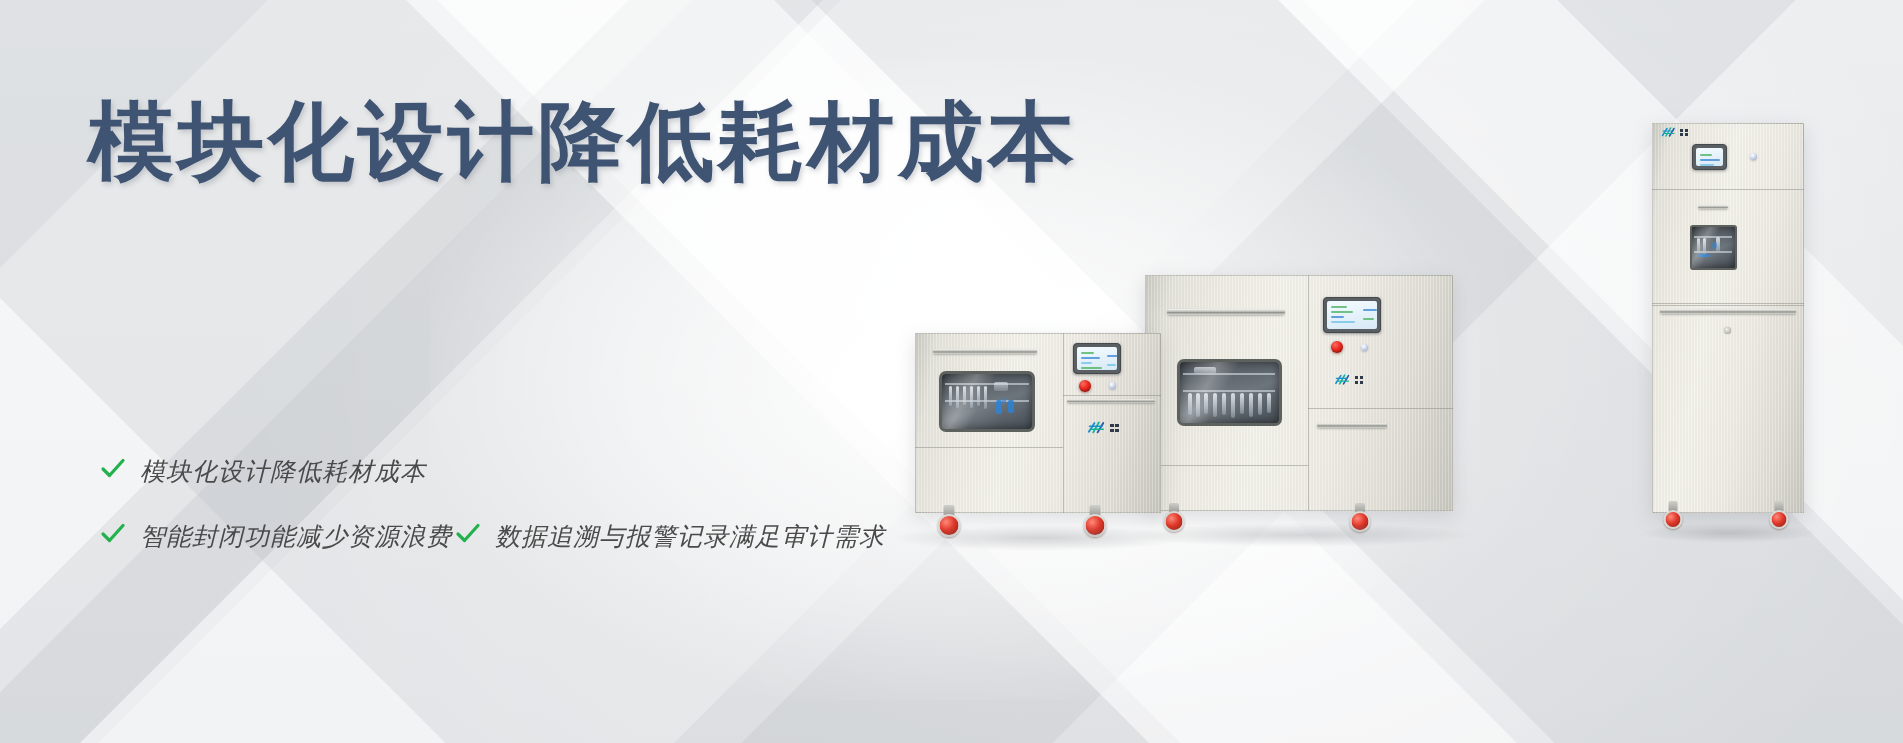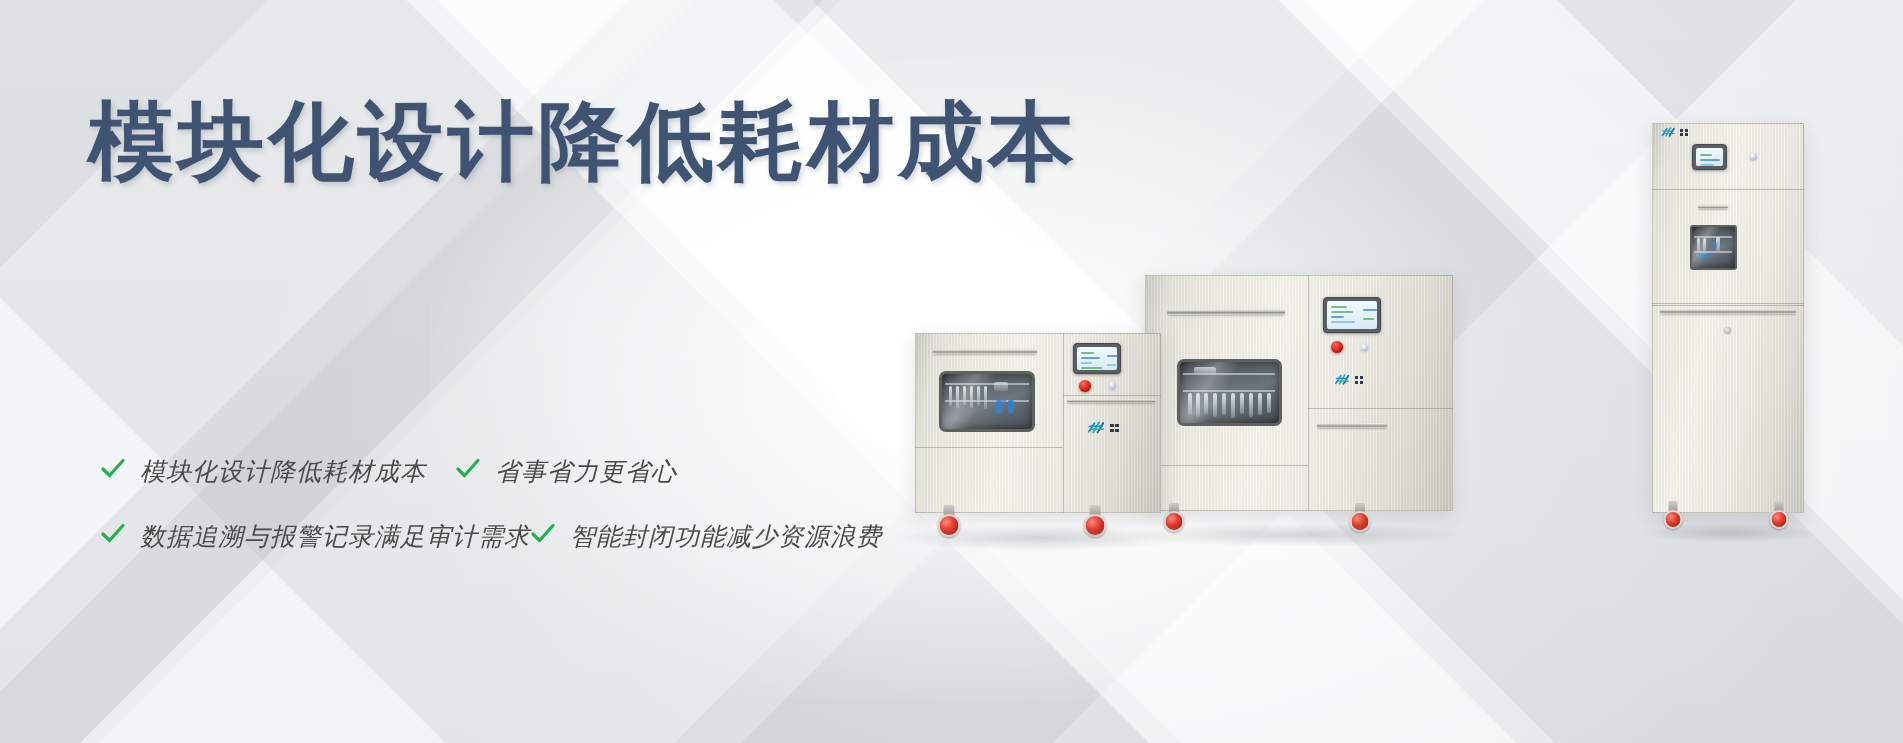--- a/index.html
+++ b/index.html
@@ -171,45 +171,37 @@
     <div class="features">
       <div class="frow">
         <div class="fitem col1">
           <span class="check">
             <svg width="26" height="26" viewBox="0 0 26 26">
                 <path d="M3 14 L9.5 20.5 L23 5.5" fill="none" stroke="#22b14c" stroke-width="3.2" stroke-linecap="round" stroke-linejoin="round"></path>
               </svg>
           </span>
           <span class="flabel">模块化设计降低耗材成本</span>
         </div>
-        <div class="fitem">
+      </div>
+      <div class="frow">
+        <div class="fitem col1">
           <span class="check">
             <svg width="26" height="26" viewBox="0 0 26 26">
                 <path d="M3 14 L9.5 20.5 L23 5.5" fill="none" stroke="#22b14c" stroke-width="3.2" stroke-linecap="round" stroke-linejoin="round"></path>
               </svg>
           </span>
-          <span class="flabel">省事省力更省心</span>
-        </div>
-      </div>
-      <div class="frow">
+          <span class="flabel">智能封闭功能减少资源浪费</span>
+        </div>
         <div class="fitem">
           <span class="check">
             <svg width="26" height="26" viewBox="0 0 26 26">
                 <path d="M3 14 L9.5 20.5 L23 5.5" fill="none" stroke="#22b14c" stroke-width="3.2" stroke-linecap="round" stroke-linejoin="round"></path>
               </svg>
           </span>
           <span class="flabel">数据追溯与报警记录满足审计需求</span>
-        </div>
-        <div class="fitem col1">
-          <span class="check">
-            <svg width="26" height="26" viewBox="0 0 26 26">
-                <path d="M3 14 L9.5 20.5 L23 5.5" fill="none" stroke="#22b14c" stroke-width="3.2" stroke-linecap="round" stroke-linejoin="round"></path>
-              </svg>
-          </span>
-          <span class="flabel">智能封闭功能减少资源浪费</span>
         </div>
       </div>
     </div>
   </div>
 
   <div class="machines">
 
     <div class="machine" style="left:1652px;top:123px;width:152px;height:390px;">
       <div class="mbody"></div>
       <div class="brush"></div>

